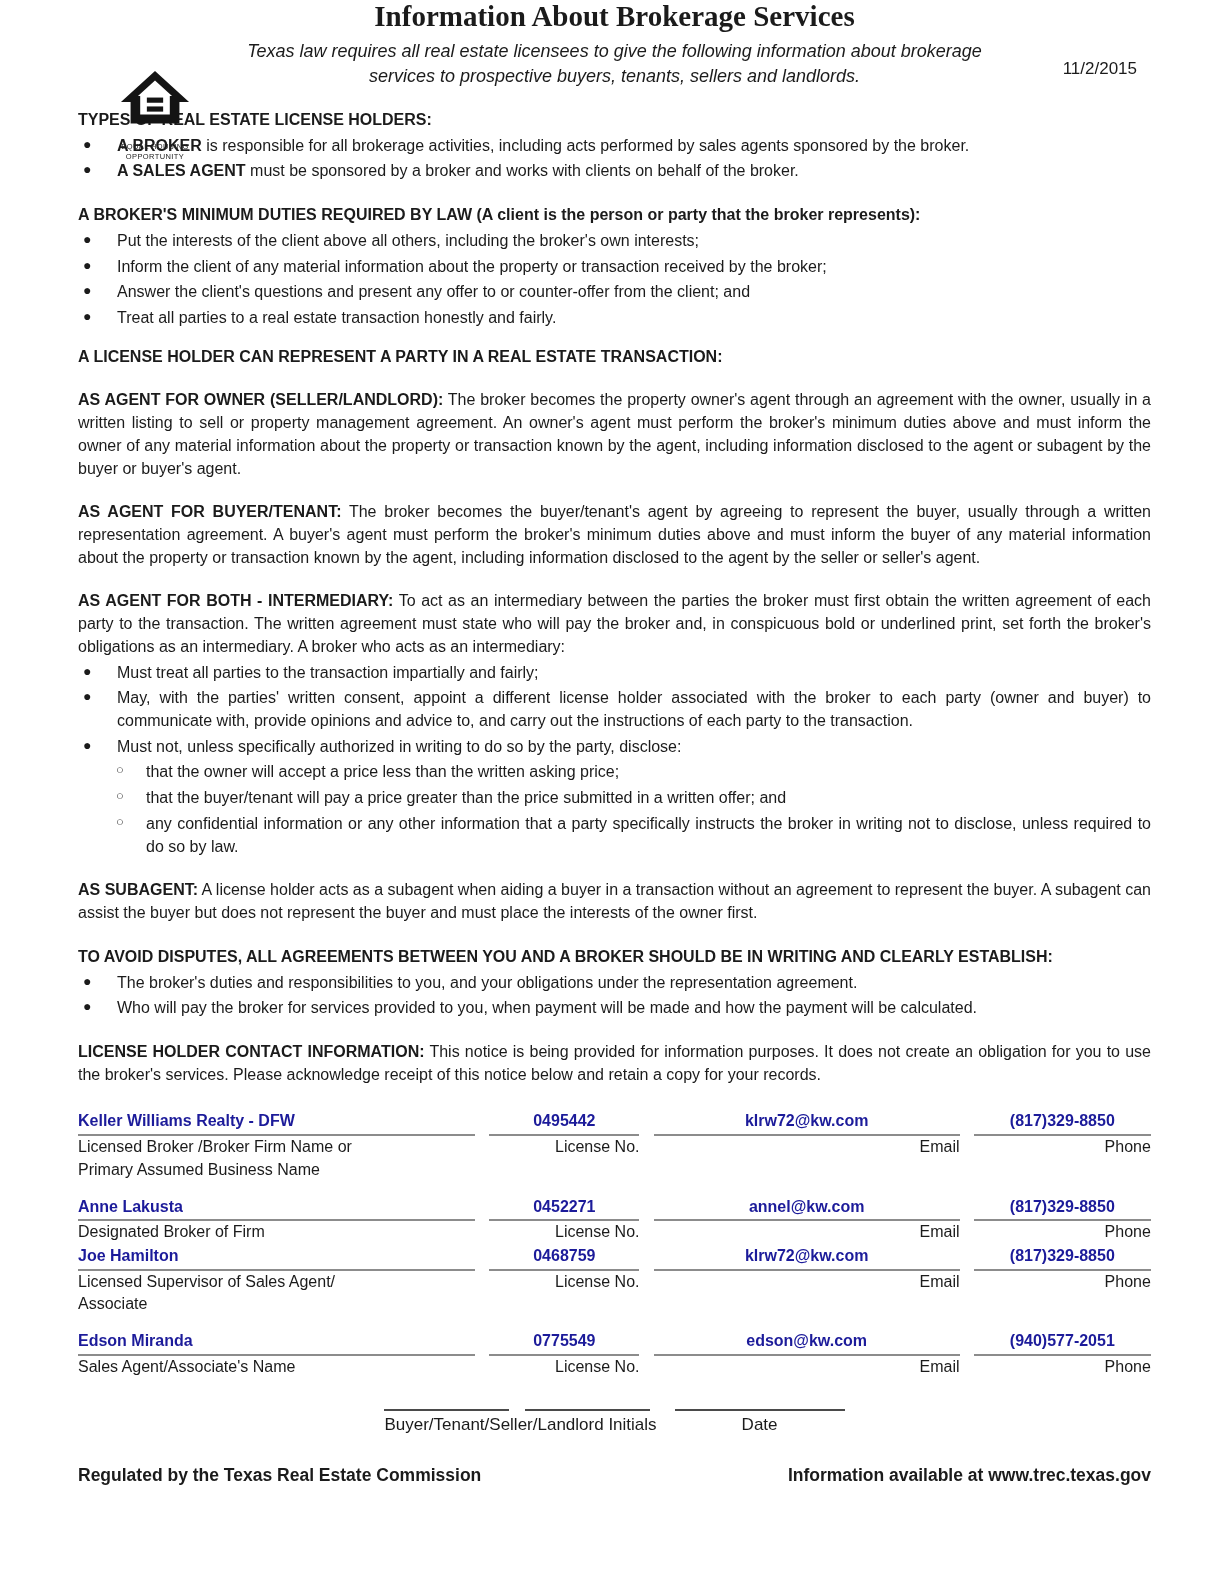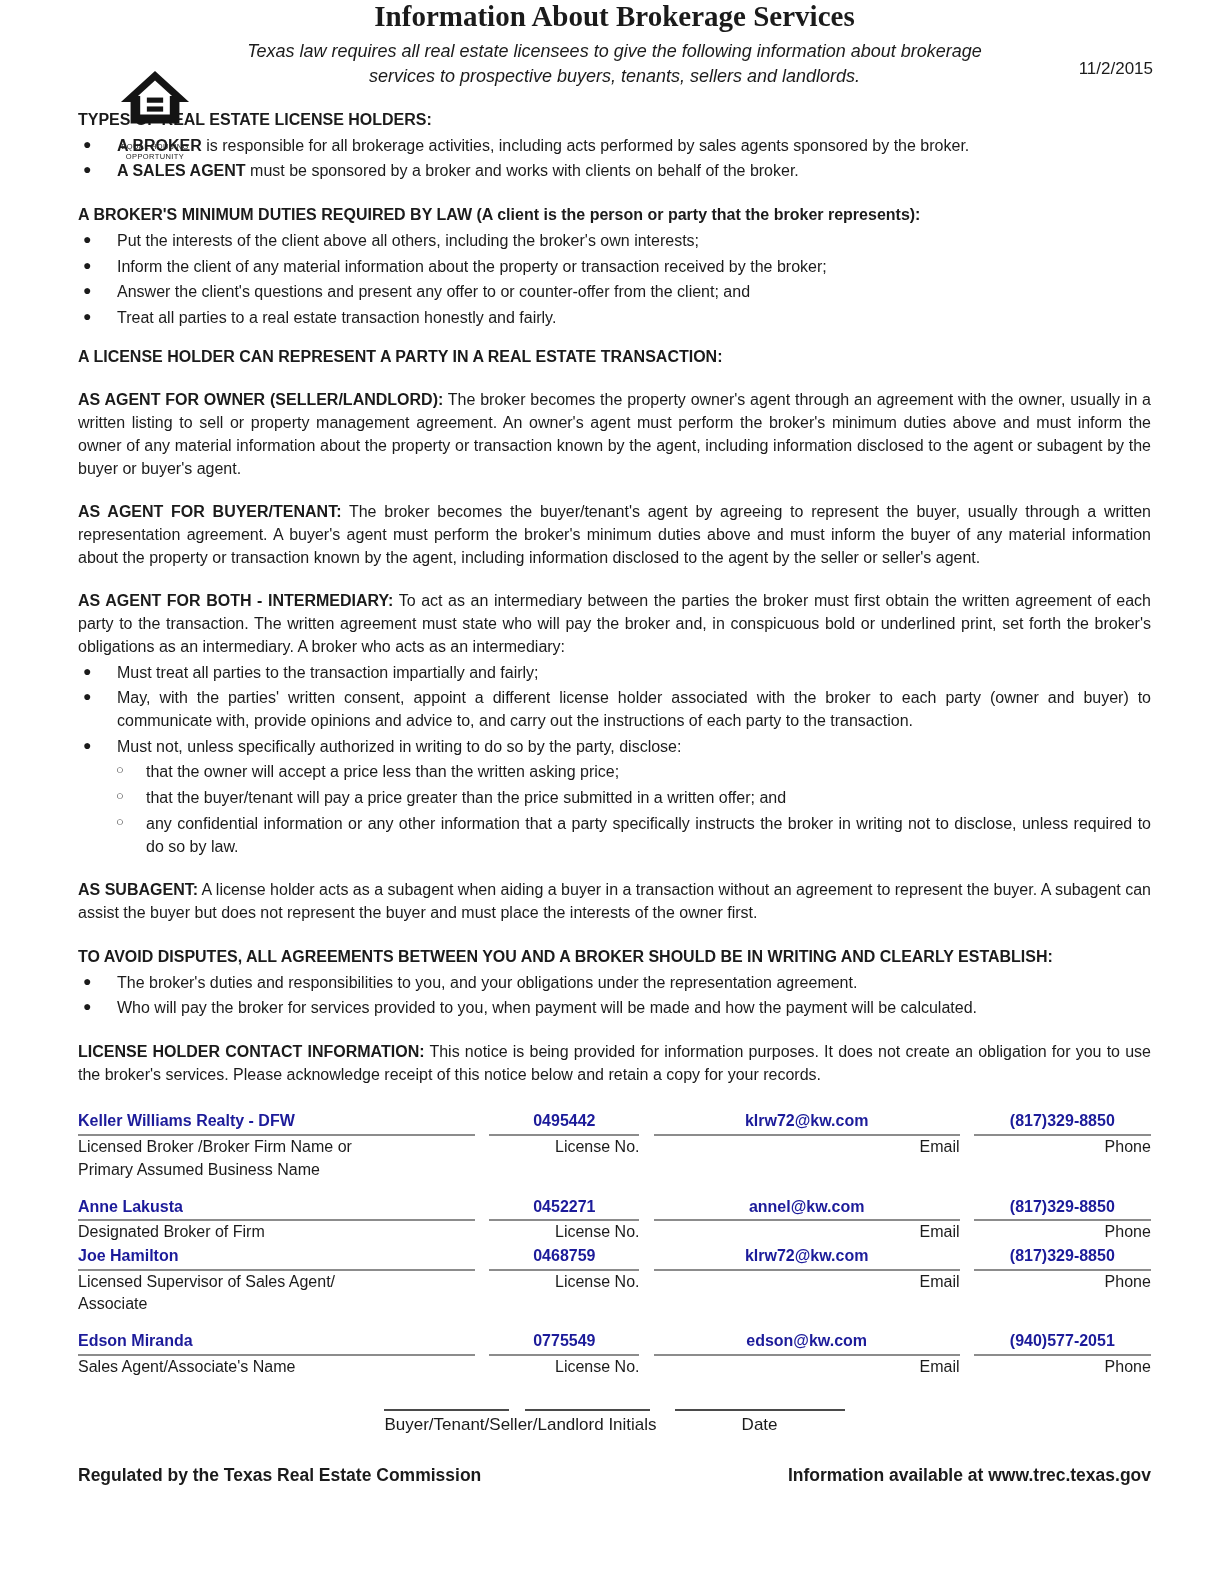--- a/index.html
+++ b/index.html
@@ -3,21 +3,21 @@
 <meta charset="utf-8">
 <style>
   html,body{margin:0;padding:0;background:#fdfdfd;}
   .page{
     width:1229px;height:1573px;background:#fff;position:relative;
     box-sizing:border-box;padding:0 78px;overflow:hidden;
     font-family:"Liberation Sans",sans-serif;color:#1b1b1b;
     font-size:16px;line-height:1.42;
   }
   
-  .doc-date{position:absolute;top:57px;right:76px;font-size:17px;}
+  .doc-date{position:absolute;top:57px;right:92px;font-size:17px;}
   .eho-logo{position:absolute;left:105px;top:70px;width:100px;text-align:center;}
   .eho-logo .caption{font-size:7.5px;line-height:1.25;letter-spacing:.4px;color:#222;margin-top:1px;}
   .title-block{text-align:center;}
   .doc-title{font-family:"Liberation Serif",serif;font-weight:bold;font-size:29px;line-height:1.15;}
   .doc-subtitle{font-style:italic;font-size:18px;line-height:1.35;max-width:740px;margin:6px auto 0;}
   
   .sect{margin-top:21px;}
   .h{font-weight:bold;margin-top:16px;}
   .para{text-align:justify;margin-top:21px;}
   .li{display:flex;margin-top:3px;}

